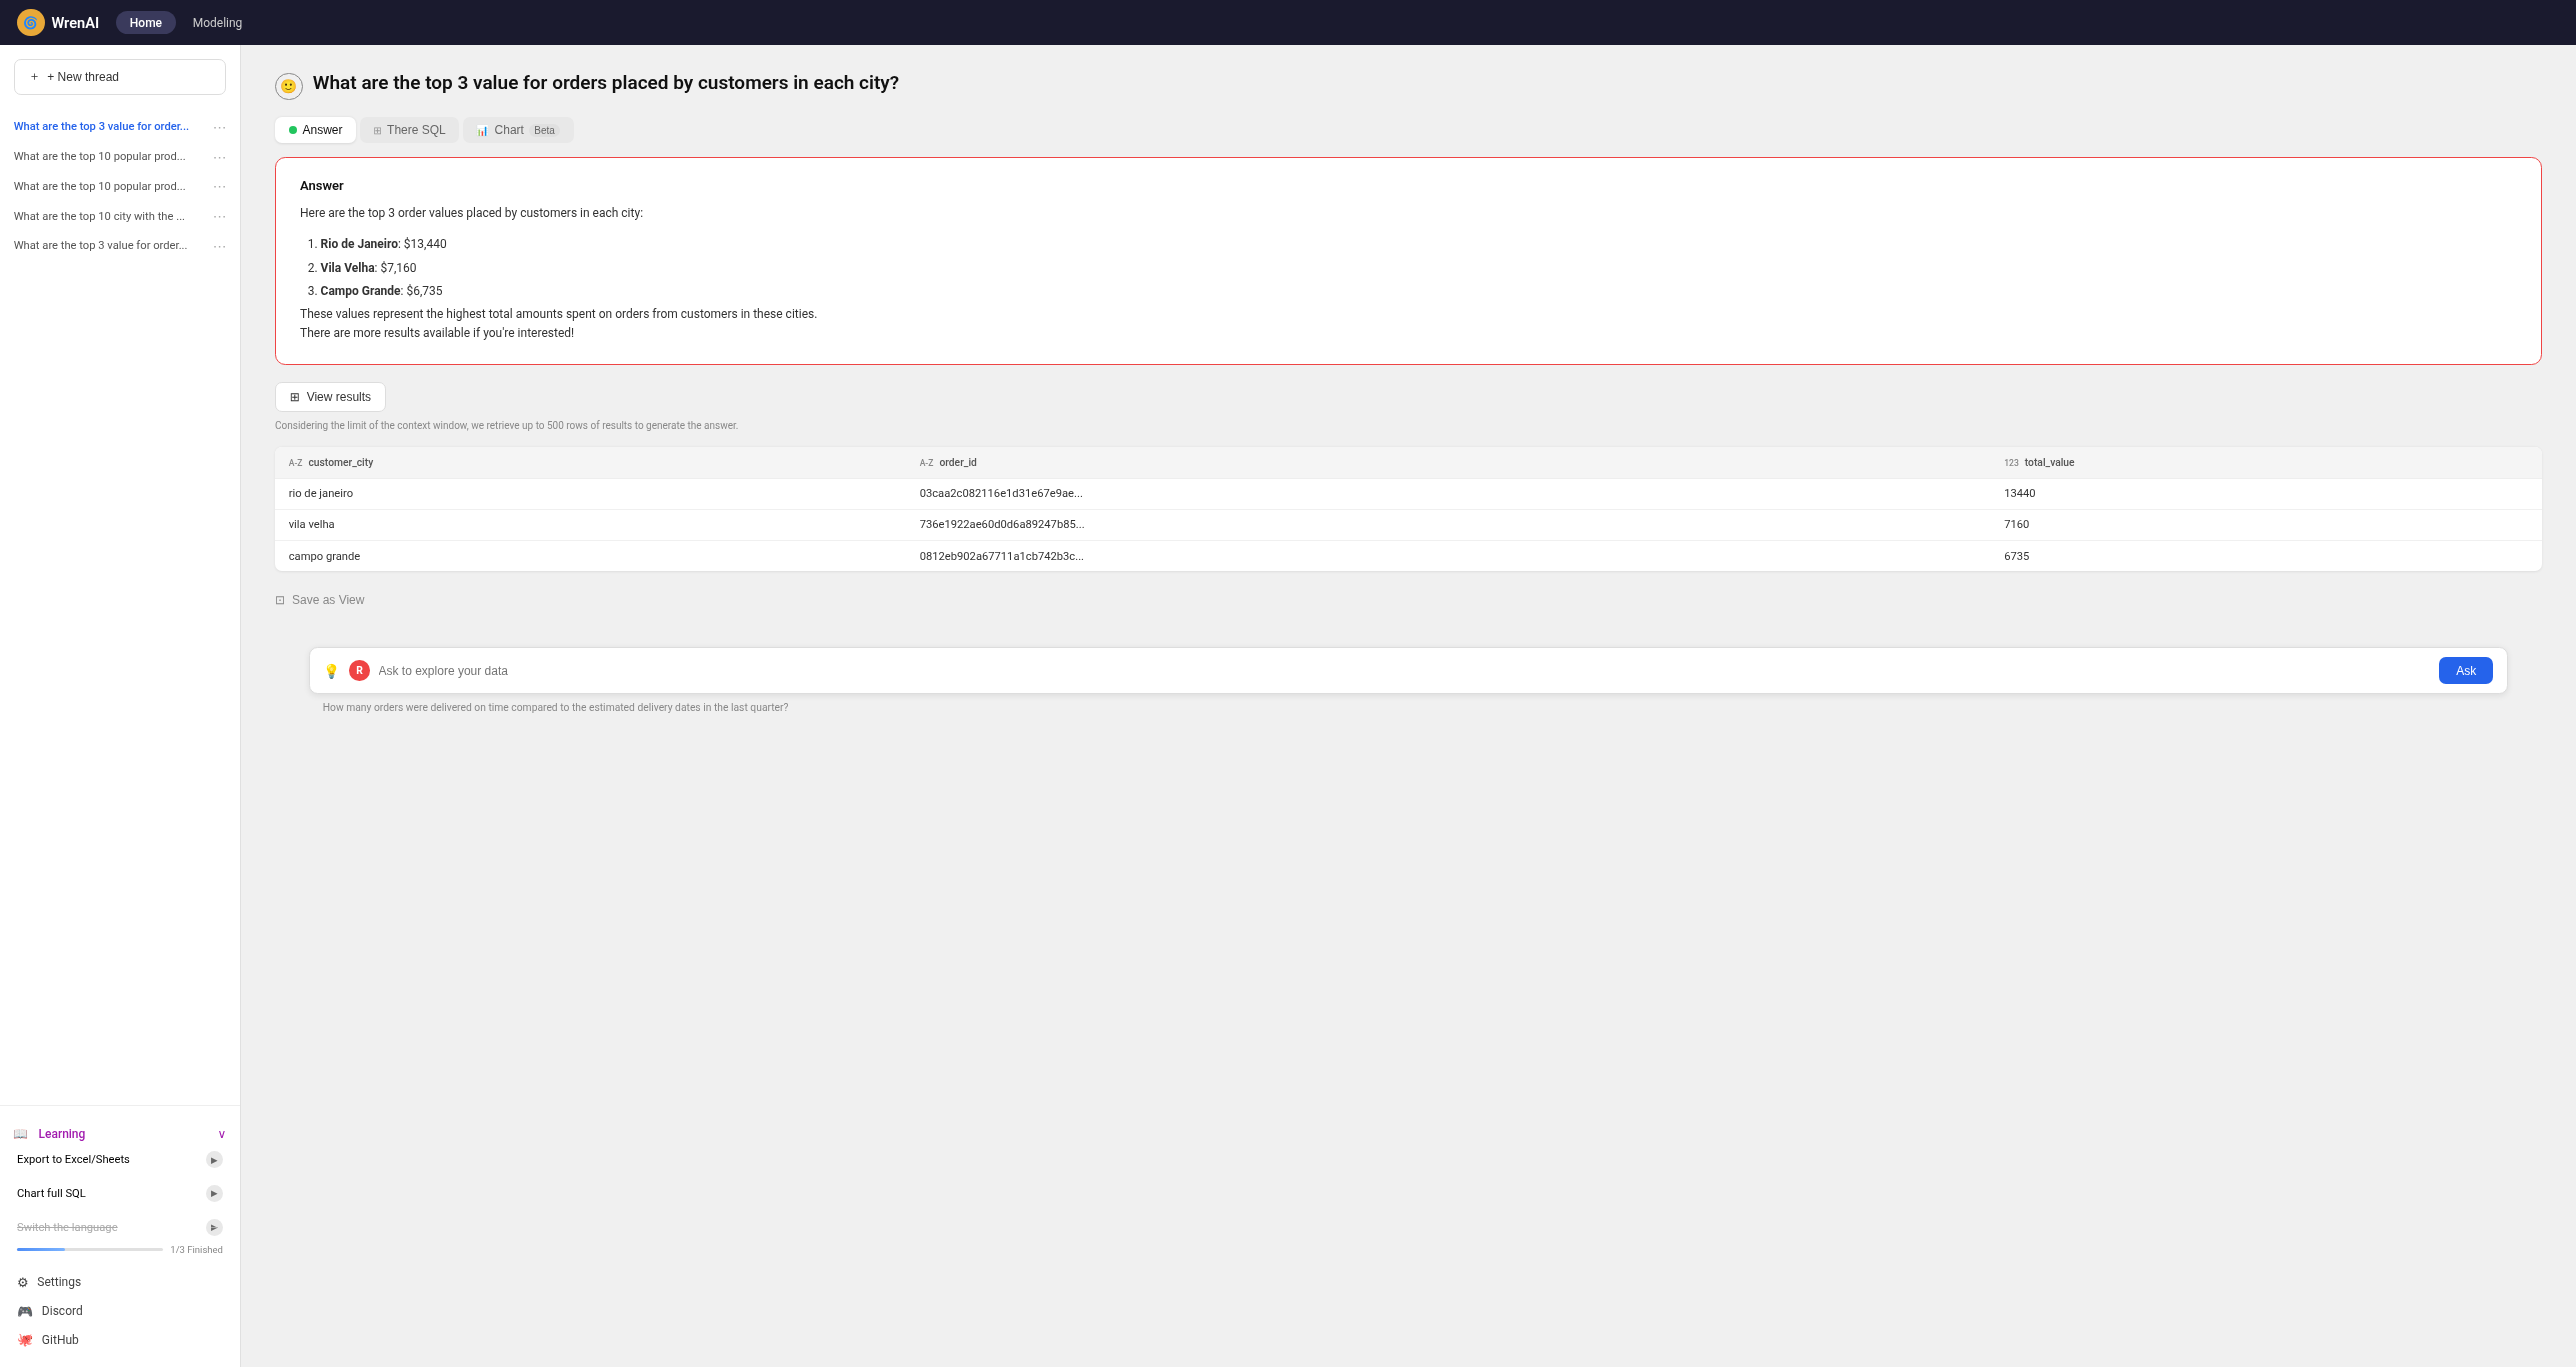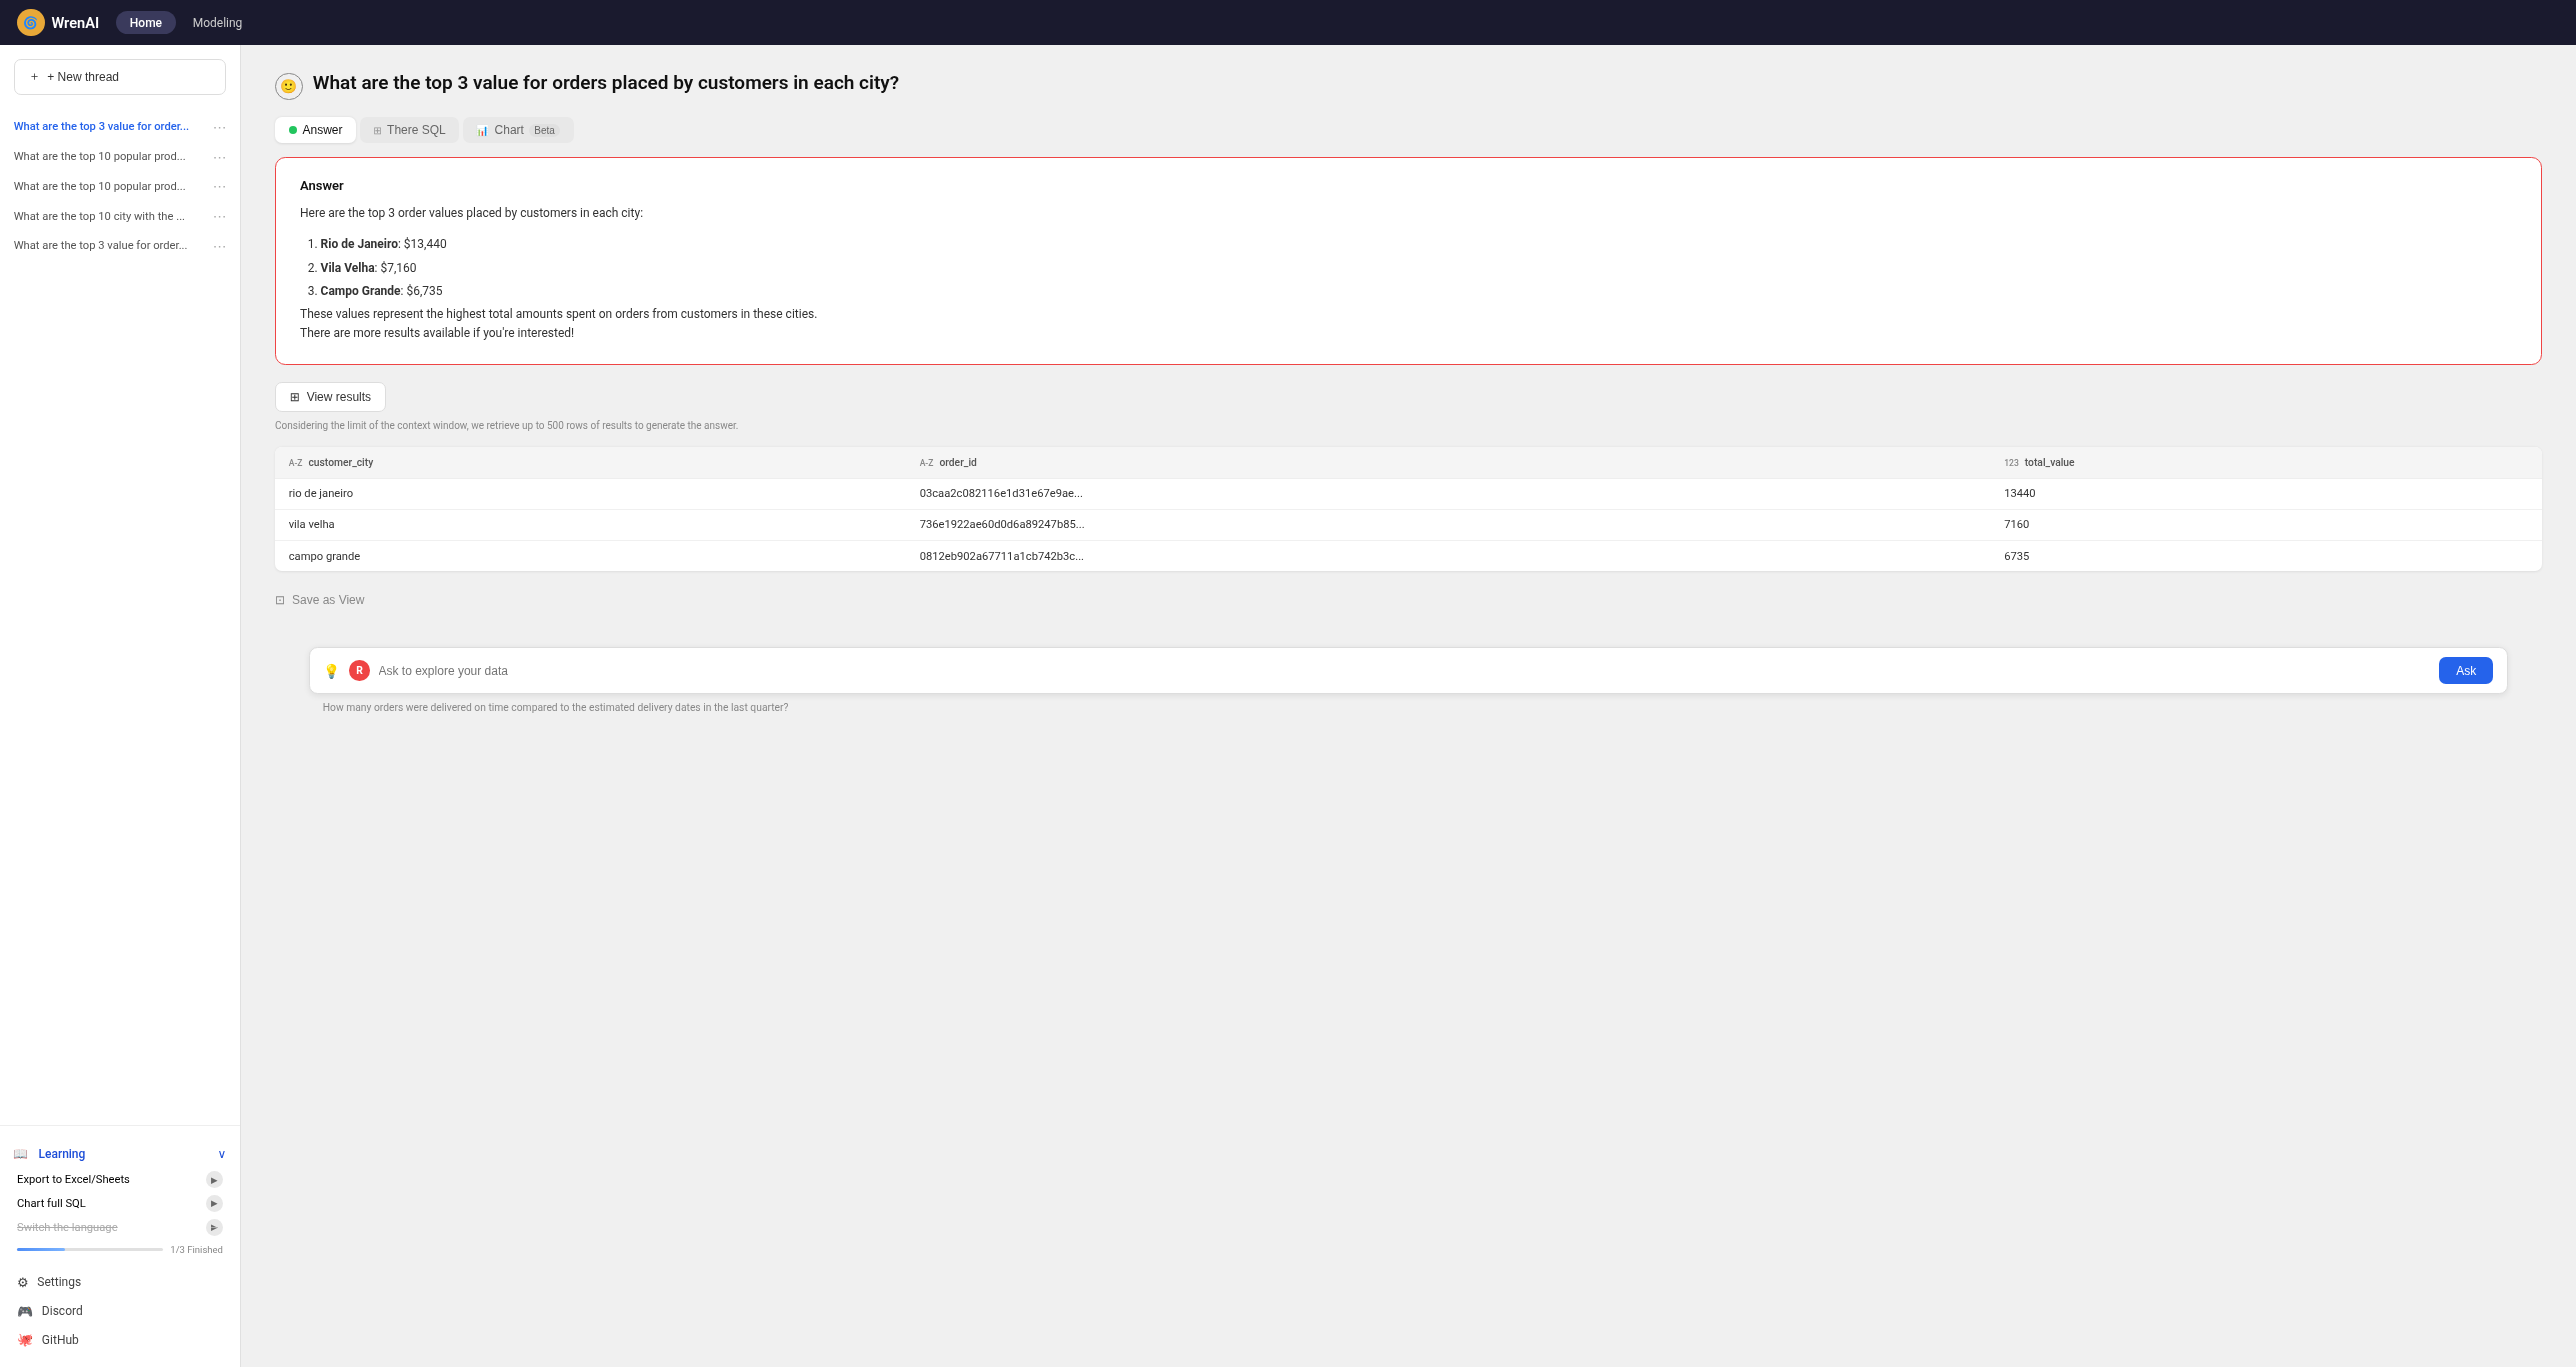--- a/index.html
+++ b/index.html
@@ -123,35 +123,35 @@
       padding: 10.3px 0;
     }
     .learning-section {
       padding: 6.9px 13.7px;
     }
     .learning-header {
       display: flex;
       align-items: flex-start;
       justify-content: space-between;
       font-size: 12px;
-      color: #1d4ed8;
+      color: #a21caf;
       font-weight: 500;
       cursor: pointer;
       padding: 3.4px 0;
       gap: 23px;
     }
     .learning-icon {
       margin-right: 6.9px;
       font-size: 12px;
     }
     .learning-items {
       margin-top: 3.4px;
       display: flex;
       flex-direction: column;
-      gap: 0;
+      gap: 10px;
     }
     .learning-item {
       display: flex;
       align-items: center;
       justify-content: space-between;
       font-size: 11.2px;
       padding: 3.4px 3.4px;
       cursor: pointer;
     }
     .learning-item.disabled {

